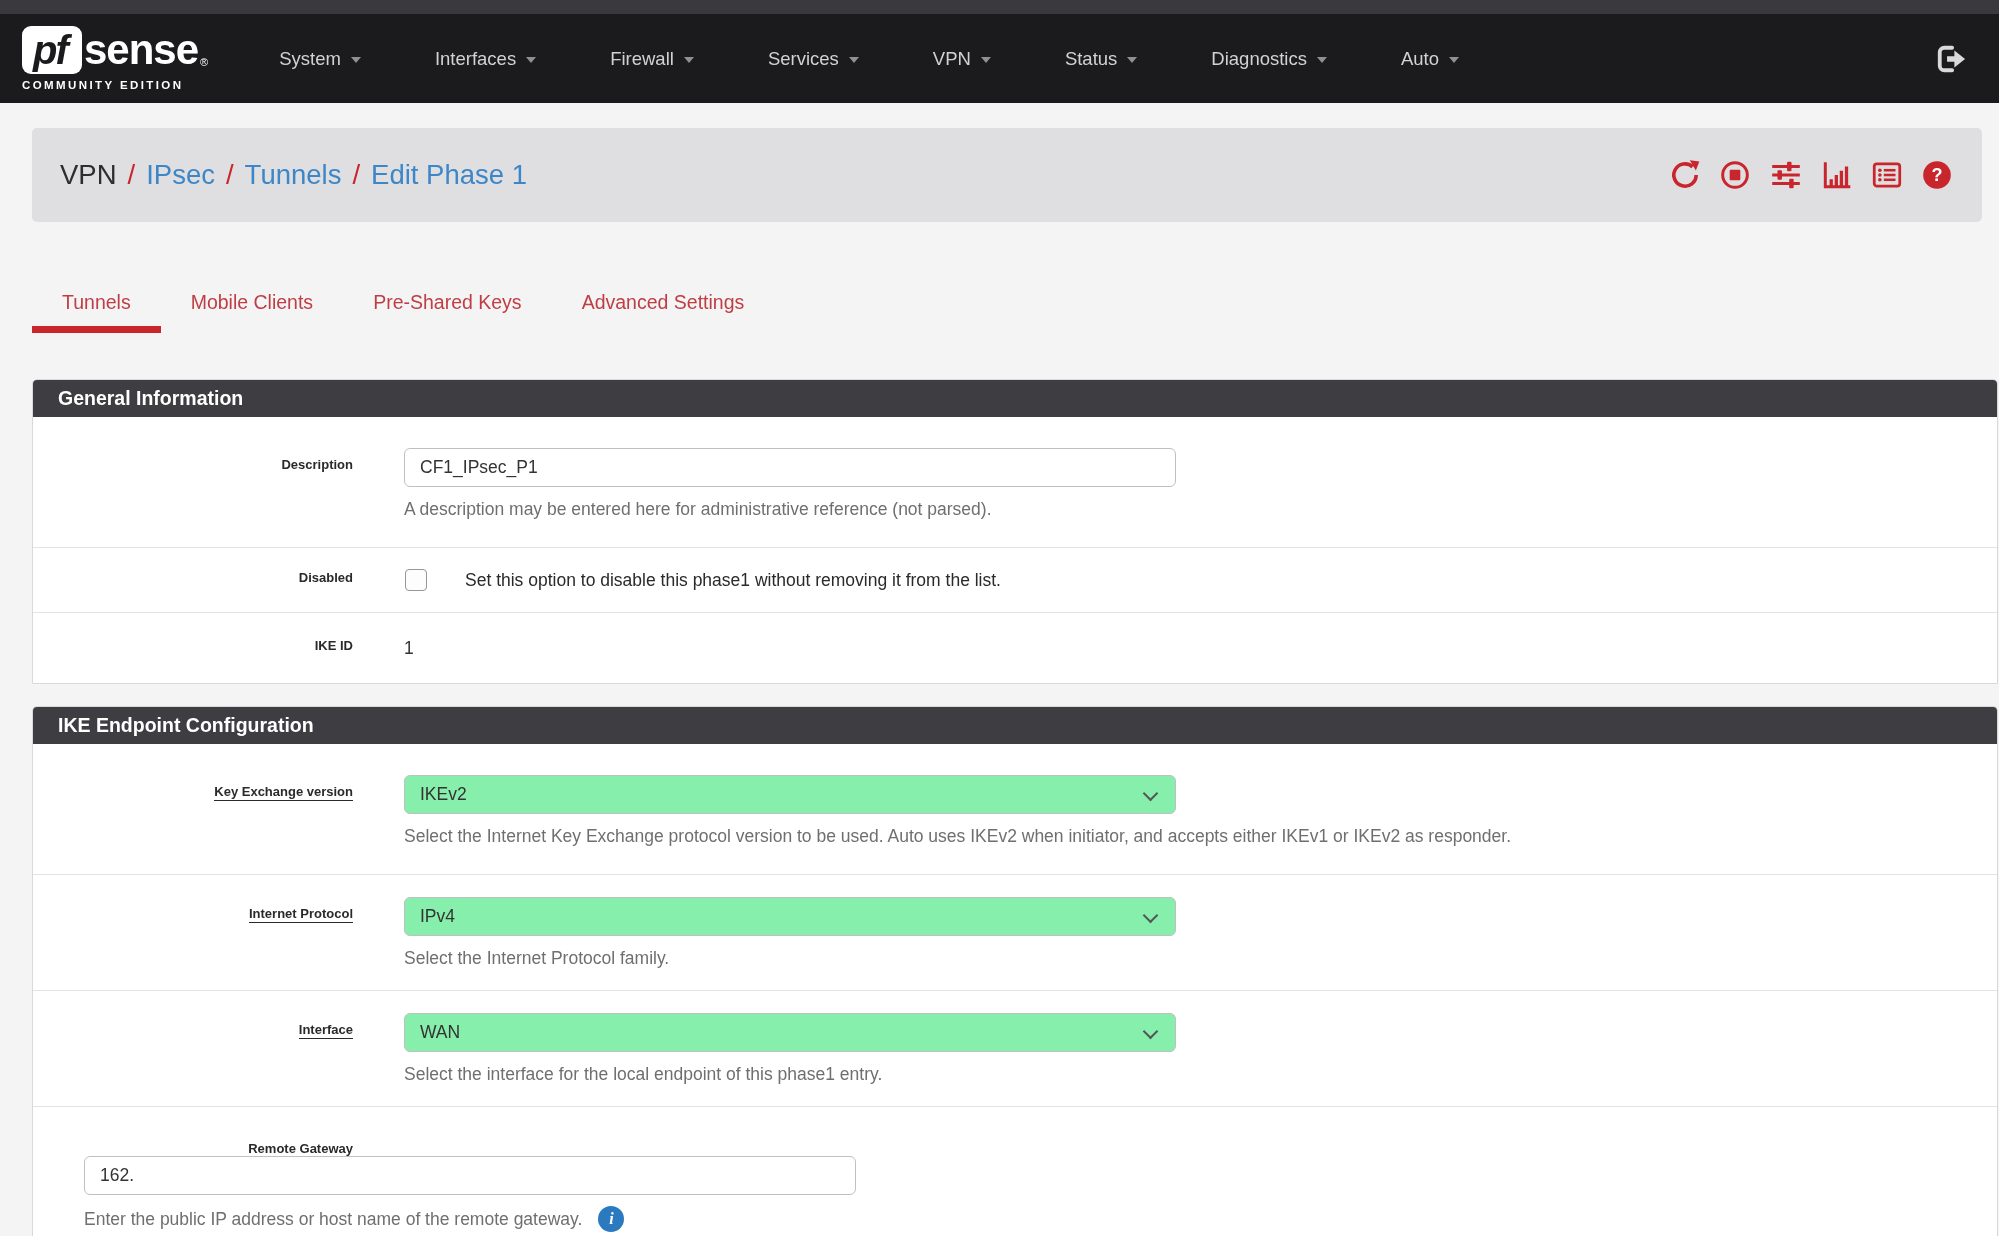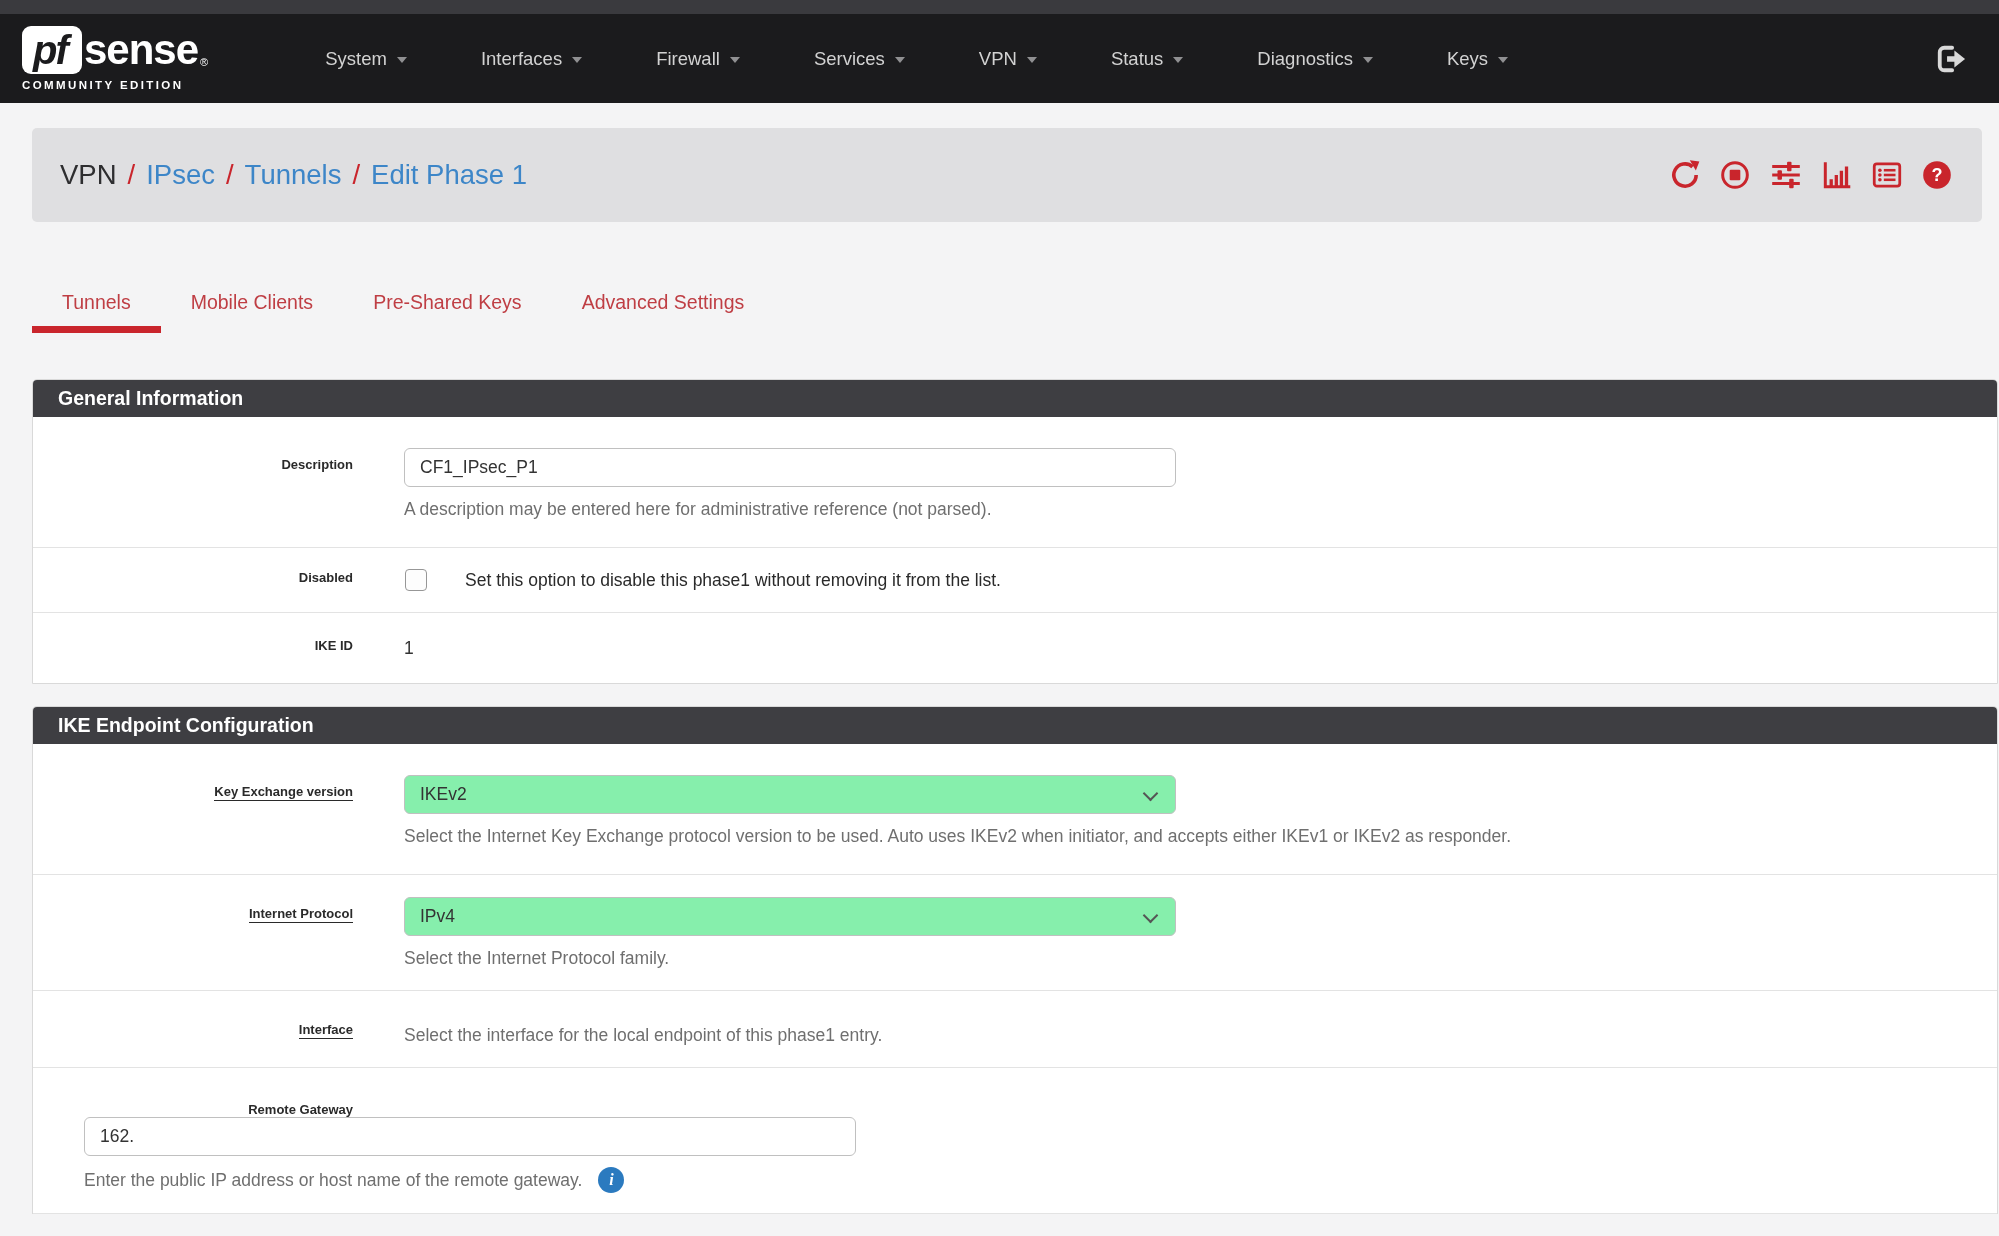--- a/index.html
+++ b/index.html
@@ -6,21 +6,21 @@
   html,body { width:1999px; height:1236px; overflow:hidden; }
   body {
     background:#f4f4f5;
     font-family:"Liberation Sans","DejaVu Sans",sans-serif;
     color:#2a2a2a;
   }
   
   .topstrip { height:14px; background:#3a3a3e; }
   .navbar {
     height:89px; background:#1b1b1d;
-    display:flex; align-items:center; padding:0 30px 0 22px;gap:46px;
+    display:flex; align-items:center; padding:0 30px 0 22px;
   }
   .brand { display:flex; flex-direction:column; margin-right:34px; cursor:pointer; }
   .brand-top { display:flex; align-items:center; }
   .pf-box {
     background:#fff; border-radius:9px; width:60px; height:48px;
     display:flex; align-items:center; justify-content:center;
     font-style:italic; font-weight:bold; font-size:40px; color:#1b1b1d;
     letter-spacing:-2px; padding-right:4px;
   }
   .sense { color:#fff; font-weight:bold; font-size:42px; letter-spacing:-1px; margin-left:2px; }
@@ -154,21 +154,21 @@
       </li>
     <li class="nav-item">
         <span>Status</span>
         <span class="caret"></span>
       </li>
     <li class="nav-item">
         <span>Diagnostics</span>
         <span class="caret"></span>
       </li>
     <li class="nav-item">
-        <span>Keys</span>
+        <span>Auto</span>
         <span class="caret"></span>
       </li>
   </ul>
   <div class="logout-btn">
     <svg width="36" height="36" viewBox="0 0 32 32">
       <path d="M17 6 h-7 a4 4 0 0 0 -4 4 v12 a4 4 0 0 0 4 4 h7" fill="none" stroke="#d9d9d9" stroke-width="3.4" stroke-linecap="round"></path>
       <polygon points="19,8.5 28.5,16 19,23.5 19,18.5 12.5,18.5 12.5,13.5 19,13.5" fill="#d9d9d9"></polygon>
     </svg>
   </div>
 </div>
@@ -280,20 +280,24 @@
         <span>IPv4</span>
         <span class="chev"></span>
       </div>
       <div class="help">Select the Internet Protocol family.</div>
     </div>
   </div>
 
   <div class="frow mid">
     <div class="lbl u"><span>Interface</span></div>
     <div class="ctl">
+      <div class="fselect">
+        <span>WAN</span>
+        <span class="chev"></span>
+      </div>
       <div class="help">Select the interface for the local endpoint of this phase1 entry.</div>
     </div>
   </div>
 
   <div class="frow last">
     <div class="lbl u"><span>Remote Gateway</span></div>
     <div class="ctl">
       <input class="text-input" type="text" value="162." style="">
       <div class="help rg-help">
         <span>Enter the public IP address or host name of the remote gateway.</span>

